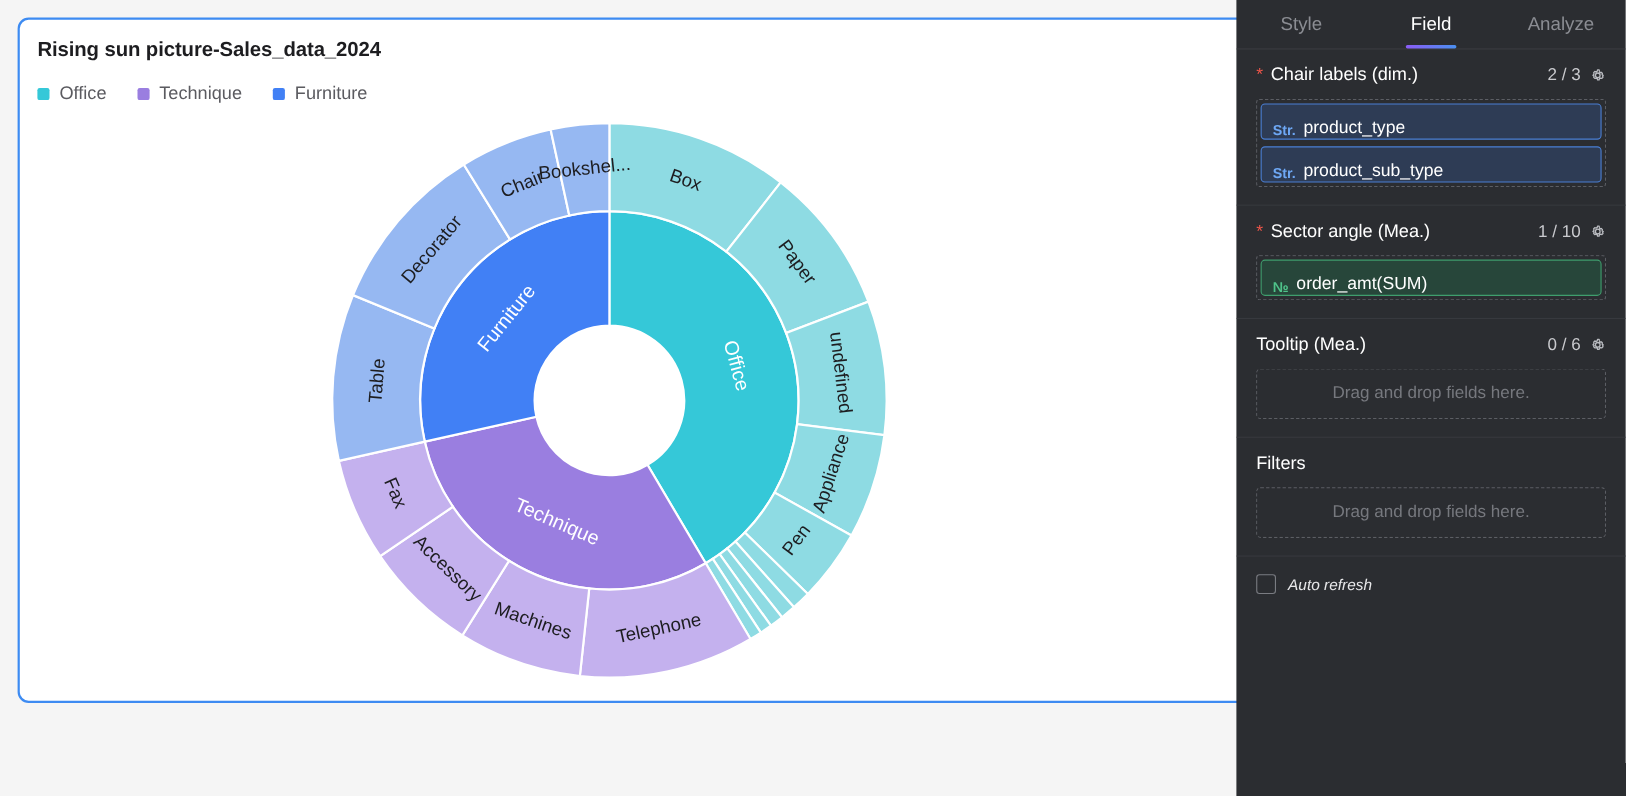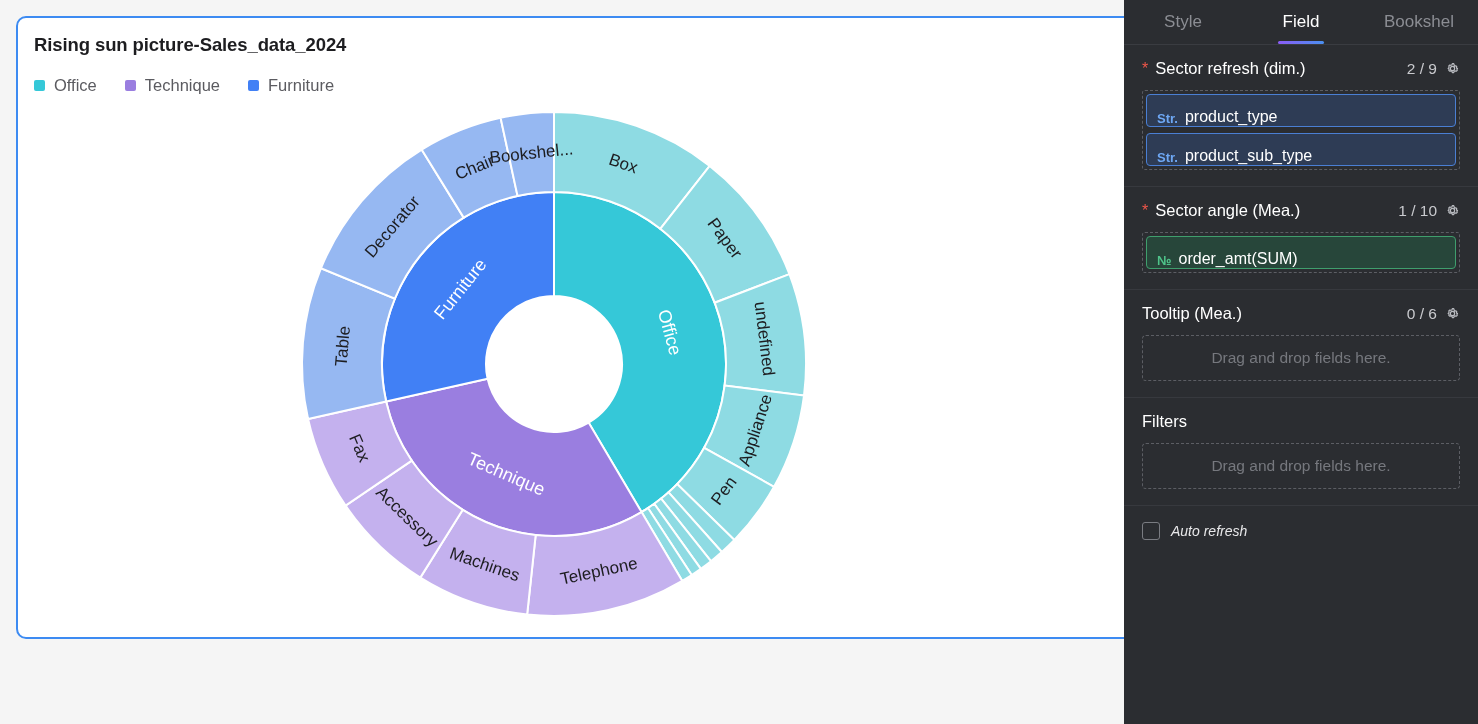--- a/index.html
+++ b/index.html
@@ -310,29 +310,29 @@
       </div>
 
     </div>
   </div>
 
   <div class="panel">
 
     <div class="tabbar" id="tabbar">
         <div class="tab">Style</div>
         <div class="tab active">Field</div>
-        <div class="tab">Bookshel</div>
+        <div class="tab">Analyze</div>
       </div>
 
     <div id="sections">
         <div class="section">
           <div class="sec-head">
             <span class="req-star">*</span>
-            <span class="sec-title">Sector refresh (dim.)</span>
-            <span class="sec-count">2 / 9</span>
+            <span class="sec-title">Chair labels (dim.)</span>
+            <span class="sec-count">2 / 3</span>
             <svg class="gear" viewBox="0 0 24 24">
               <path fill="none" stroke="#b9bbc0" stroke-width="1.9" stroke-linejoin="round" d="M12 8.6a3.4 3.4 0 1 0 0 6.8 3.4 3.4 0 0 0 0-6.8z M20 12l-1.7-.9.5-1.9-1.6-1.6-1.9.5L14.4 6l-.4-1.9h-2.3L11.3 6 9.6 6.9l-1.9-.5L6.1 8l.5 1.9L5 12l1.6.9-.5 1.9 1.6 1.6 1.9-.5 1.7.9.4 1.9h2.3l.4-1.9 1.7-.9 1.9.5 1.6-1.6-.5-1.9z"></path>
             </svg>
           </div>
           <div class="dropzone">
             <div class="chip chip-dim">
               <span class="chip-type chip-type-dim">Str.</span>
               <span class="chip-name">product_type</span>
             </div>
             <div class="chip chip-dim">

